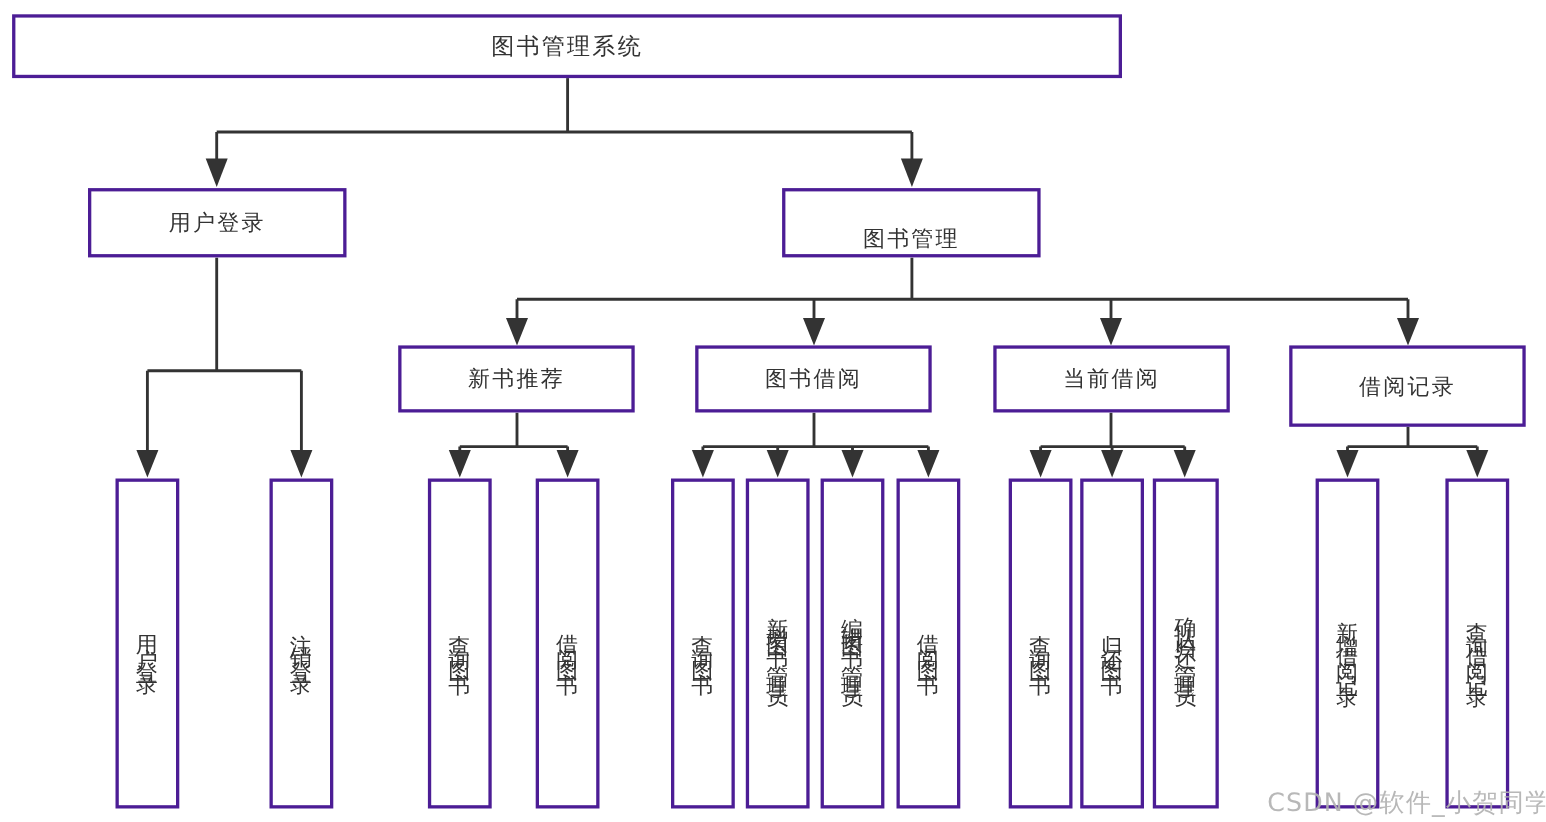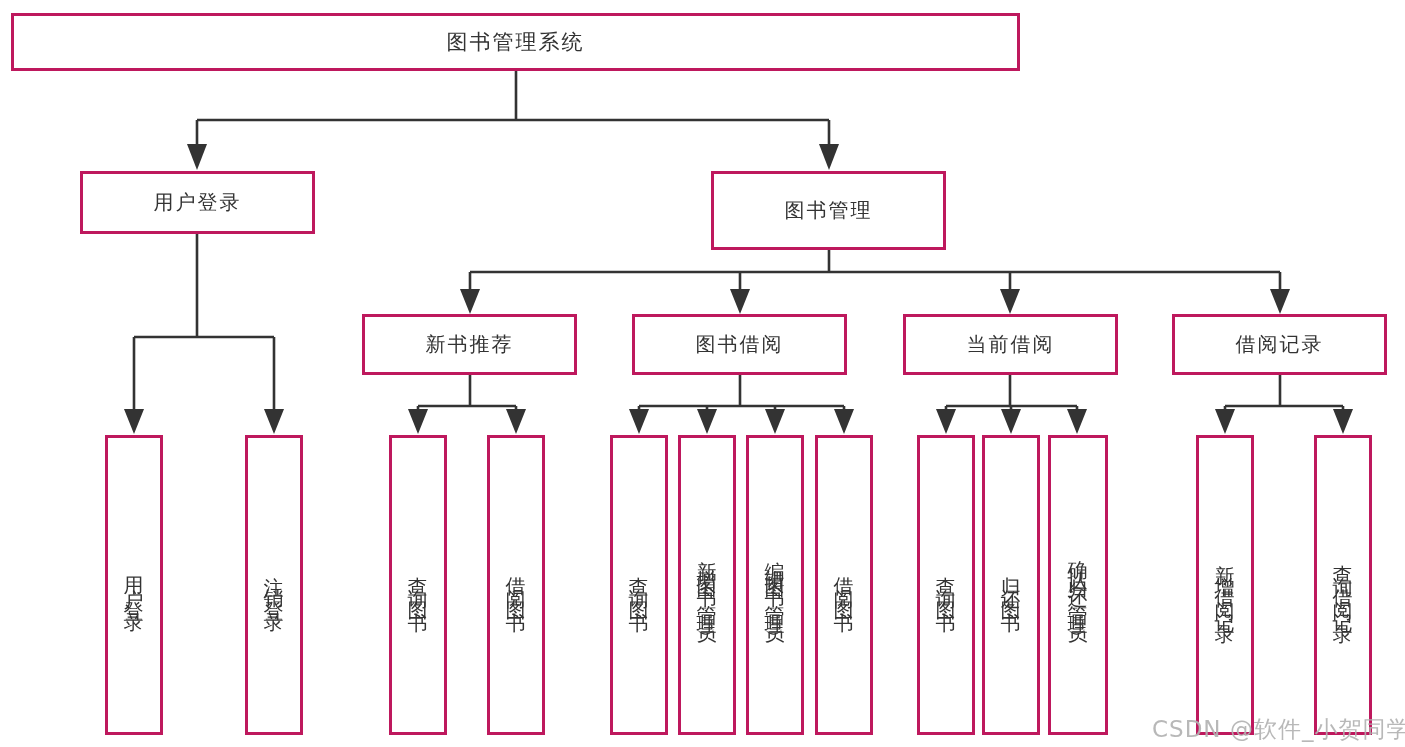--- a/index.html
+++ b/index.html
@@ -7,21 +7,21 @@
     position:relative;
     width:1405px;height:747px;
     background:#ffffff;
     font-family:"DejaVu Sans","Liberation Sans",sans-serif;
     overflow:hidden;
   }
   .connectors{position:absolute;left:0;top:0;width:1405px;height:747px;}
   .node{
     position:absolute;
     box-sizing:border-box;
-    border:3px solid #be185d;
+    border:3px solid #4c1d95;
     background:#ffffff;
     color:#333333;
     display:flex;
     align-items:center;
     justify-content:center;
   }
   .hbox{
     font-size:20px;
     letter-spacing:2px;
     text-align:center;
@@ -102,34 +102,34 @@
     </g>
   </svg>
 
   <div class="node hbox root">
     <span>图书管理系统</span>
   </div>
 
   <div class="node hbox" style="left:80px;top:171px;width:235px;height:63px;">
     <span>用户登录</span>
   </div>
-  <div class="node hbox" style="left:711px;top:171px;width:235px;height:79px;">
+  <div class="node hbox" style="left:711px;top:171px;width:235px;height:63px;align-items:flex-end;">
     <span>图书管理</span>
   </div>
 
   <div class="node hbox" style="left:362px;top:314px;width:215px;height:61px;">
     <span>新书推荐</span>
   </div>
   <div class="node hbox" style="left:632px;top:314px;width:215px;height:61px;">
     <span>图书借阅</span>
   </div>
   <div class="node hbox" style="left:903px;top:314px;width:215px;height:61px;text-align:center;">
     <span>当前借阅</span>
   </div>
-  <div class="node hbox" style="left:1172px;top:314px;width:215px;height:61px;">
+  <div class="node hbox" style="left:1172px;top:314px;width:215px;height:74px;">
     <span>借阅记录</span>
   </div>
 
   <div class="node vbox" style="left:105px;">
     <span class="vtext">用户登录</span>
   </div>
   <div class="node vbox" style="left:245px;">
     <span class="vtext">注销登录</span>
   </div>
 

